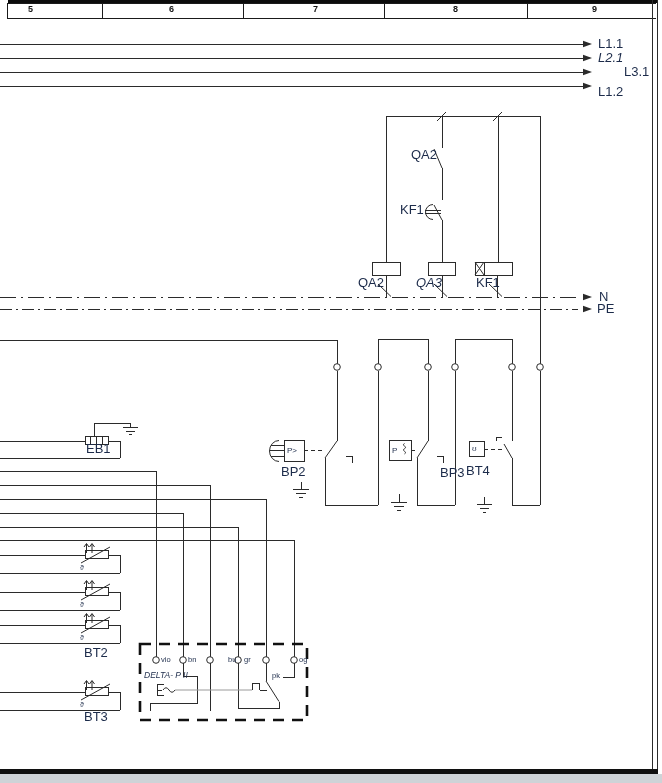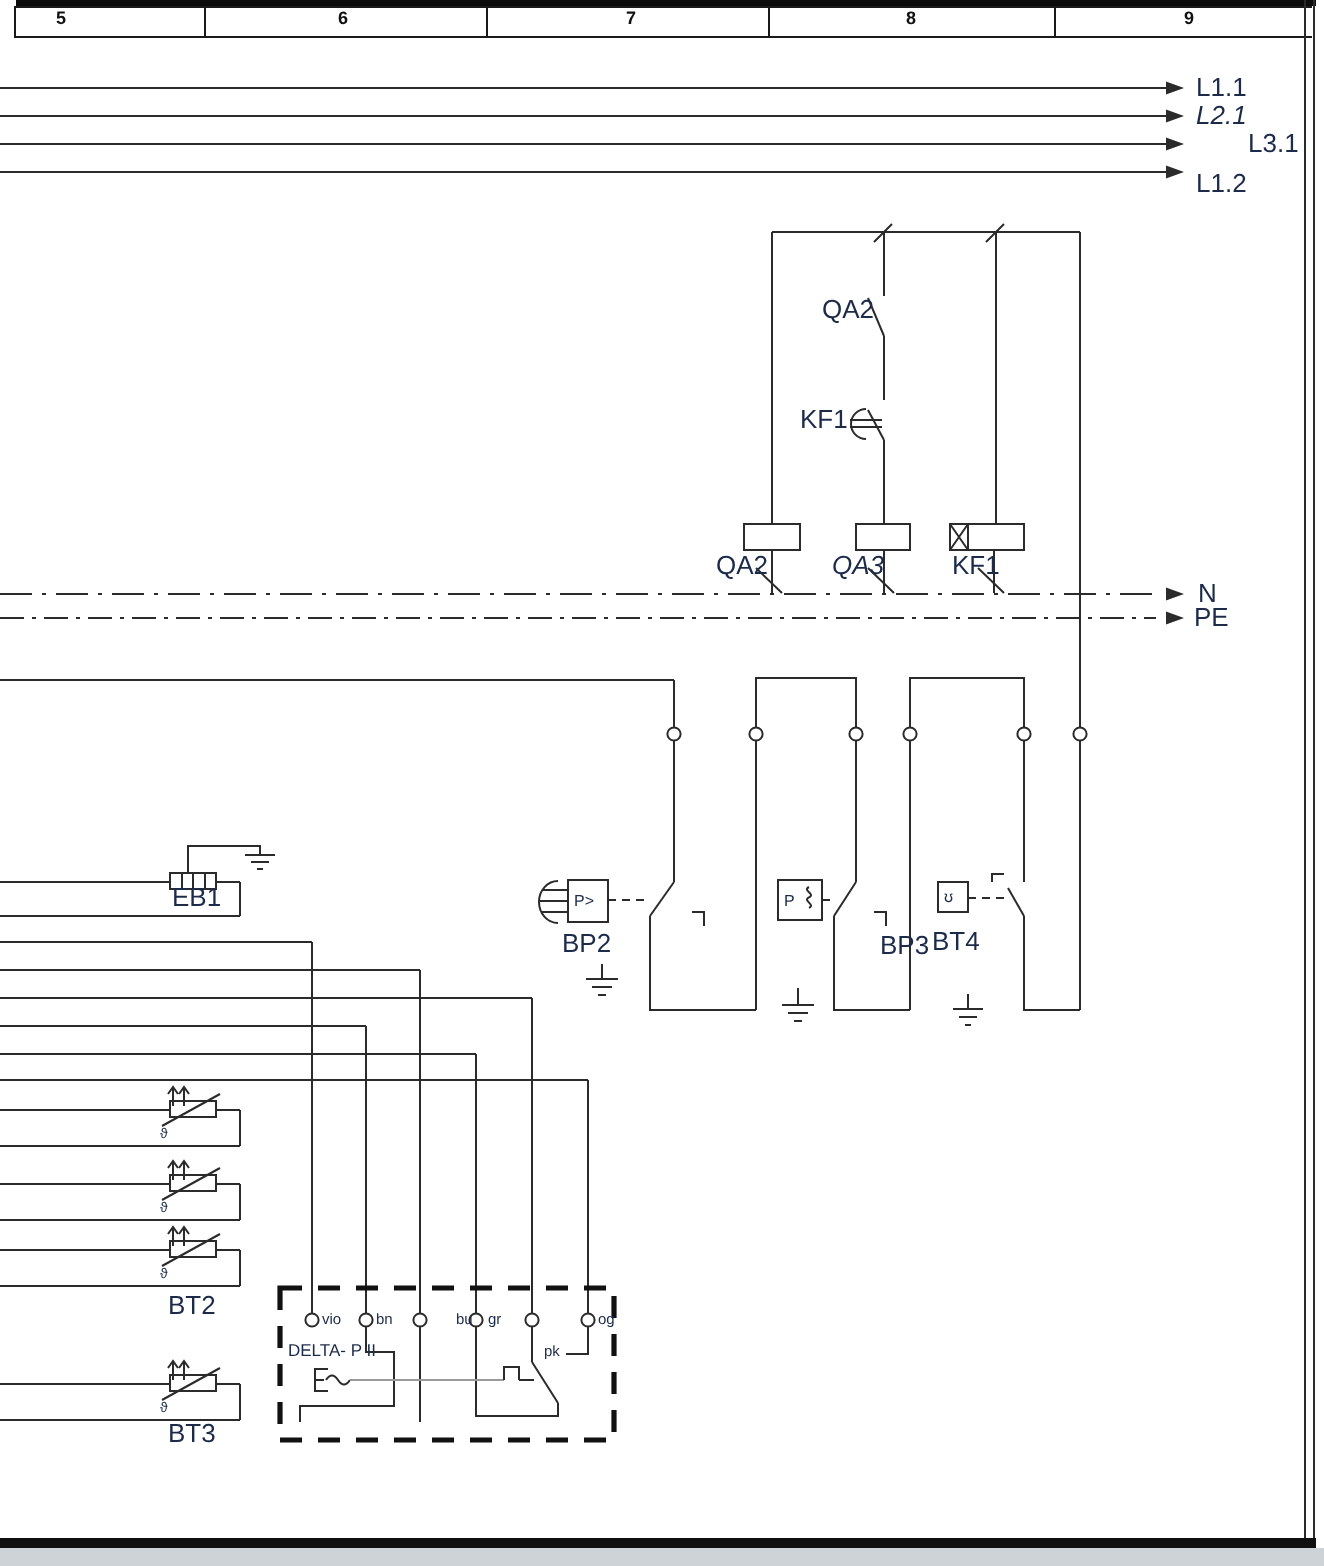--- a/index.html
+++ b/index.html
@@ -220,21 +220,21 @@
 
   <span class="lbl sym" style="left:287px;top:446px;">P&gt;</span>
   <span class="lbl sym" style="left:392px;top:446px;">P</span>
   <span class="lbl sym" style="left:472px;top:444px;">ʊ</span>
 
   <span class="lbl tiny" style="left:80px;top:564px;">ϑ</span>
   <span class="lbl tiny" style="left:80px;top:601px;">ϑ</span>
   <span class="lbl tiny" style="left:80px;top:634px;">ϑ</span>
   <span class="lbl tiny" style="left:80px;top:701px;">ϑ</span>
 
-  <span class="lbl" style="left:144px;top:670px;font-size:8.5px;">DELTA- P II</span>
+  <span class="lbl" style="left:144px;top:670px;font-size:8.5px;font-style:italic;">DELTA- P II</span>
   <span class="lbl sm" style="left:161px;top:656px;">vio</span>
   <span class="lbl sm" style="left:188px;top:656px;">bn</span>
   <span class="lbl sm" style="left:228px;top:656px;">bu</span>
   <span class="lbl sm" style="left:244px;top:656px;">gr</span>
   <span class="lbl sm" style="left:272px;top:656px;margin-top:16px;">pk</span>
   <span class="lbl sm" style="left:299px;top:656px;">og</span>
 
   <div class="botbar"></div>
   <div class="botgrey"></div>
 </div>

